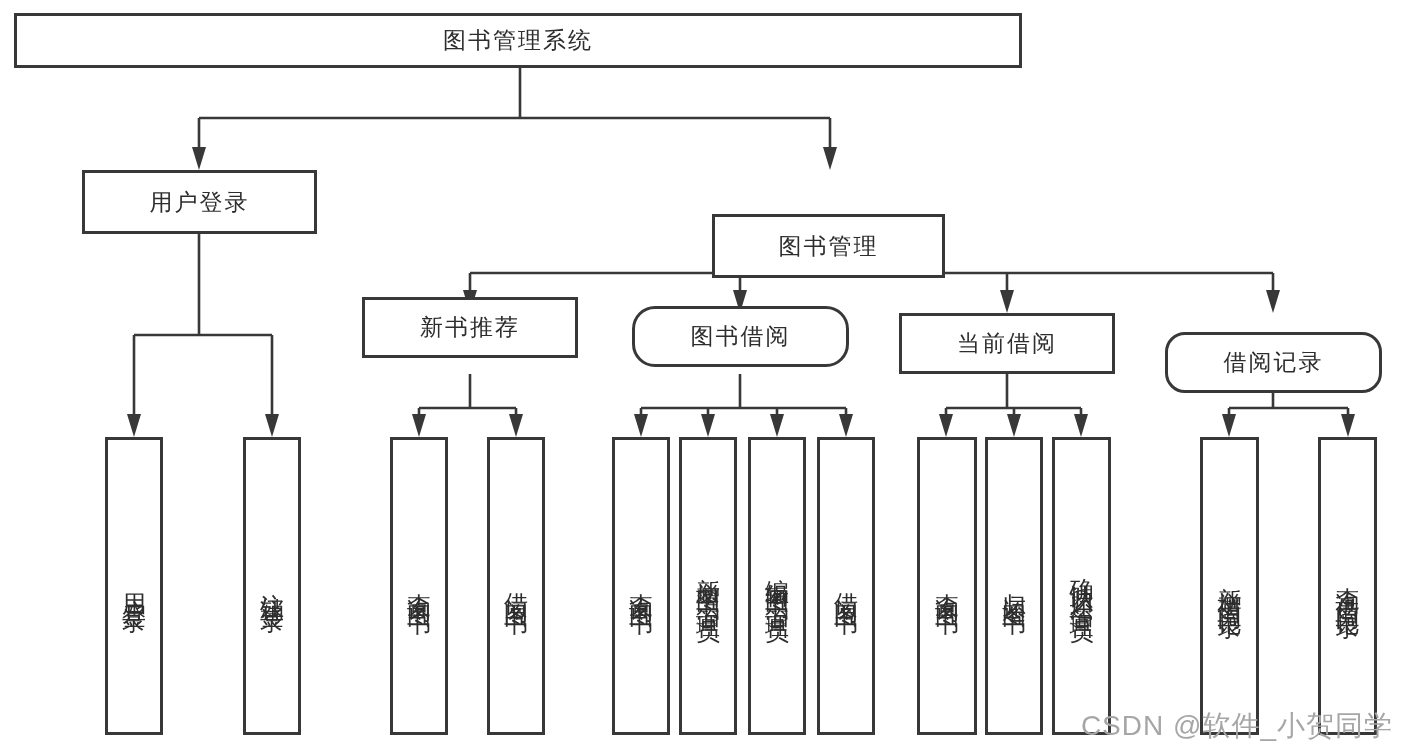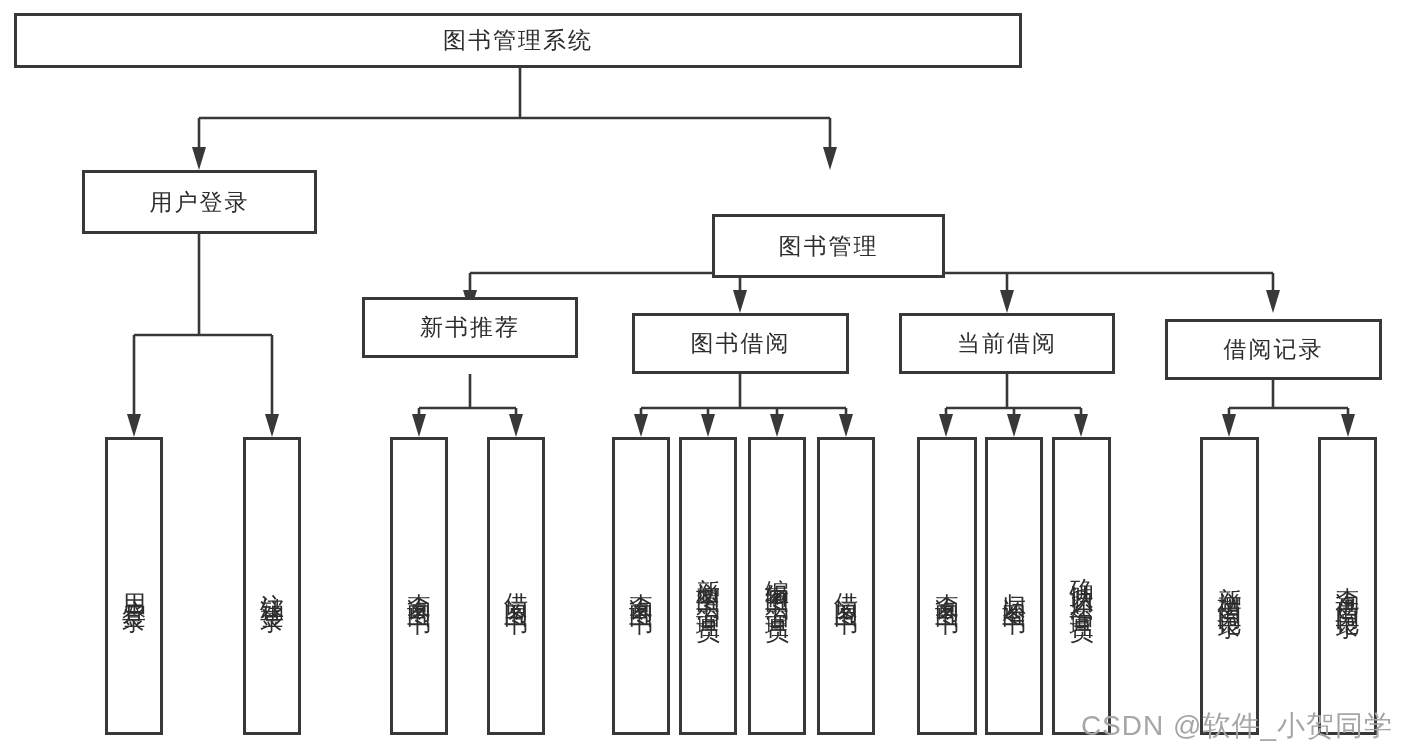--- a/index.html
+++ b/index.html
@@ -78,23 +78,23 @@
              M1081 437 l-7 -23 h14 z M1229 437 l-7 -23 h14 z
              M1348 437 l-7 -23 h14 z" fill="#383838"></path>
   </svg>
 
   <div class="box hbox" style="left:14px; top:13px; width:1008px; height:55px;">图书管理系统</div>
 
   <div class="box hbox" style="left:82px; top:170px; width:235px; height:64px;">用户登录</div>
   <div class="box hbox" style="left:712px; top:170px; width:233px; height:64px;margin-top:44px;">图书管理</div>
 
   <div class="box hbox" style="left:362px; top:297px; width:216px; height:61px;">新书推荐</div>
-  <div class="box hbox" style="left:632px; top:313px; width:217px; height:61px;">图书借阅</div>
+  <div class="box hbox" style="left:632px; top:306px; width:217px; height:61px;border-radius:23px;">图书借阅</div>
   <div class="box hbox" style="left:899px; top:313px; width:216px; height:61px;text-align:right;">当前借阅</div>
-  <div class="box hbox" style="left:1165px; top:319px; width:217px; height:61px;">借阅记录</div>
+  <div class="box hbox" style="left:1165px; top:332px; width:217px; height:61px;border-radius:20px;">借阅记录</div>
 
   <div class="box vbox" style="left:105px; top:437px; width:58px; height:298px;">用户登录</div>
   <div class="box vbox" style="left:243px; top:437px; width:58px; height:298px;">注销登录</div>
 
   <div class="box vbox" style="left:390px; top:437px; width:58px; height:298px;">查询图书</div>
   <div class="box vbox" style="left:487px; top:437px; width:58px; height:298px;">借阅图书</div>
 
   <div class="box vbox" style="left:612px; top:437px; width:58px; height:298px;">查询图书</div>
   <div class="box vbox" style="left:679px; top:437px; width:58px; height:298px;">新增图书（管理员）</div>
   <div class="box vbox" style="left:748px; top:437px; width:58px; height:298px;">编辑图书（管理员）</div>

